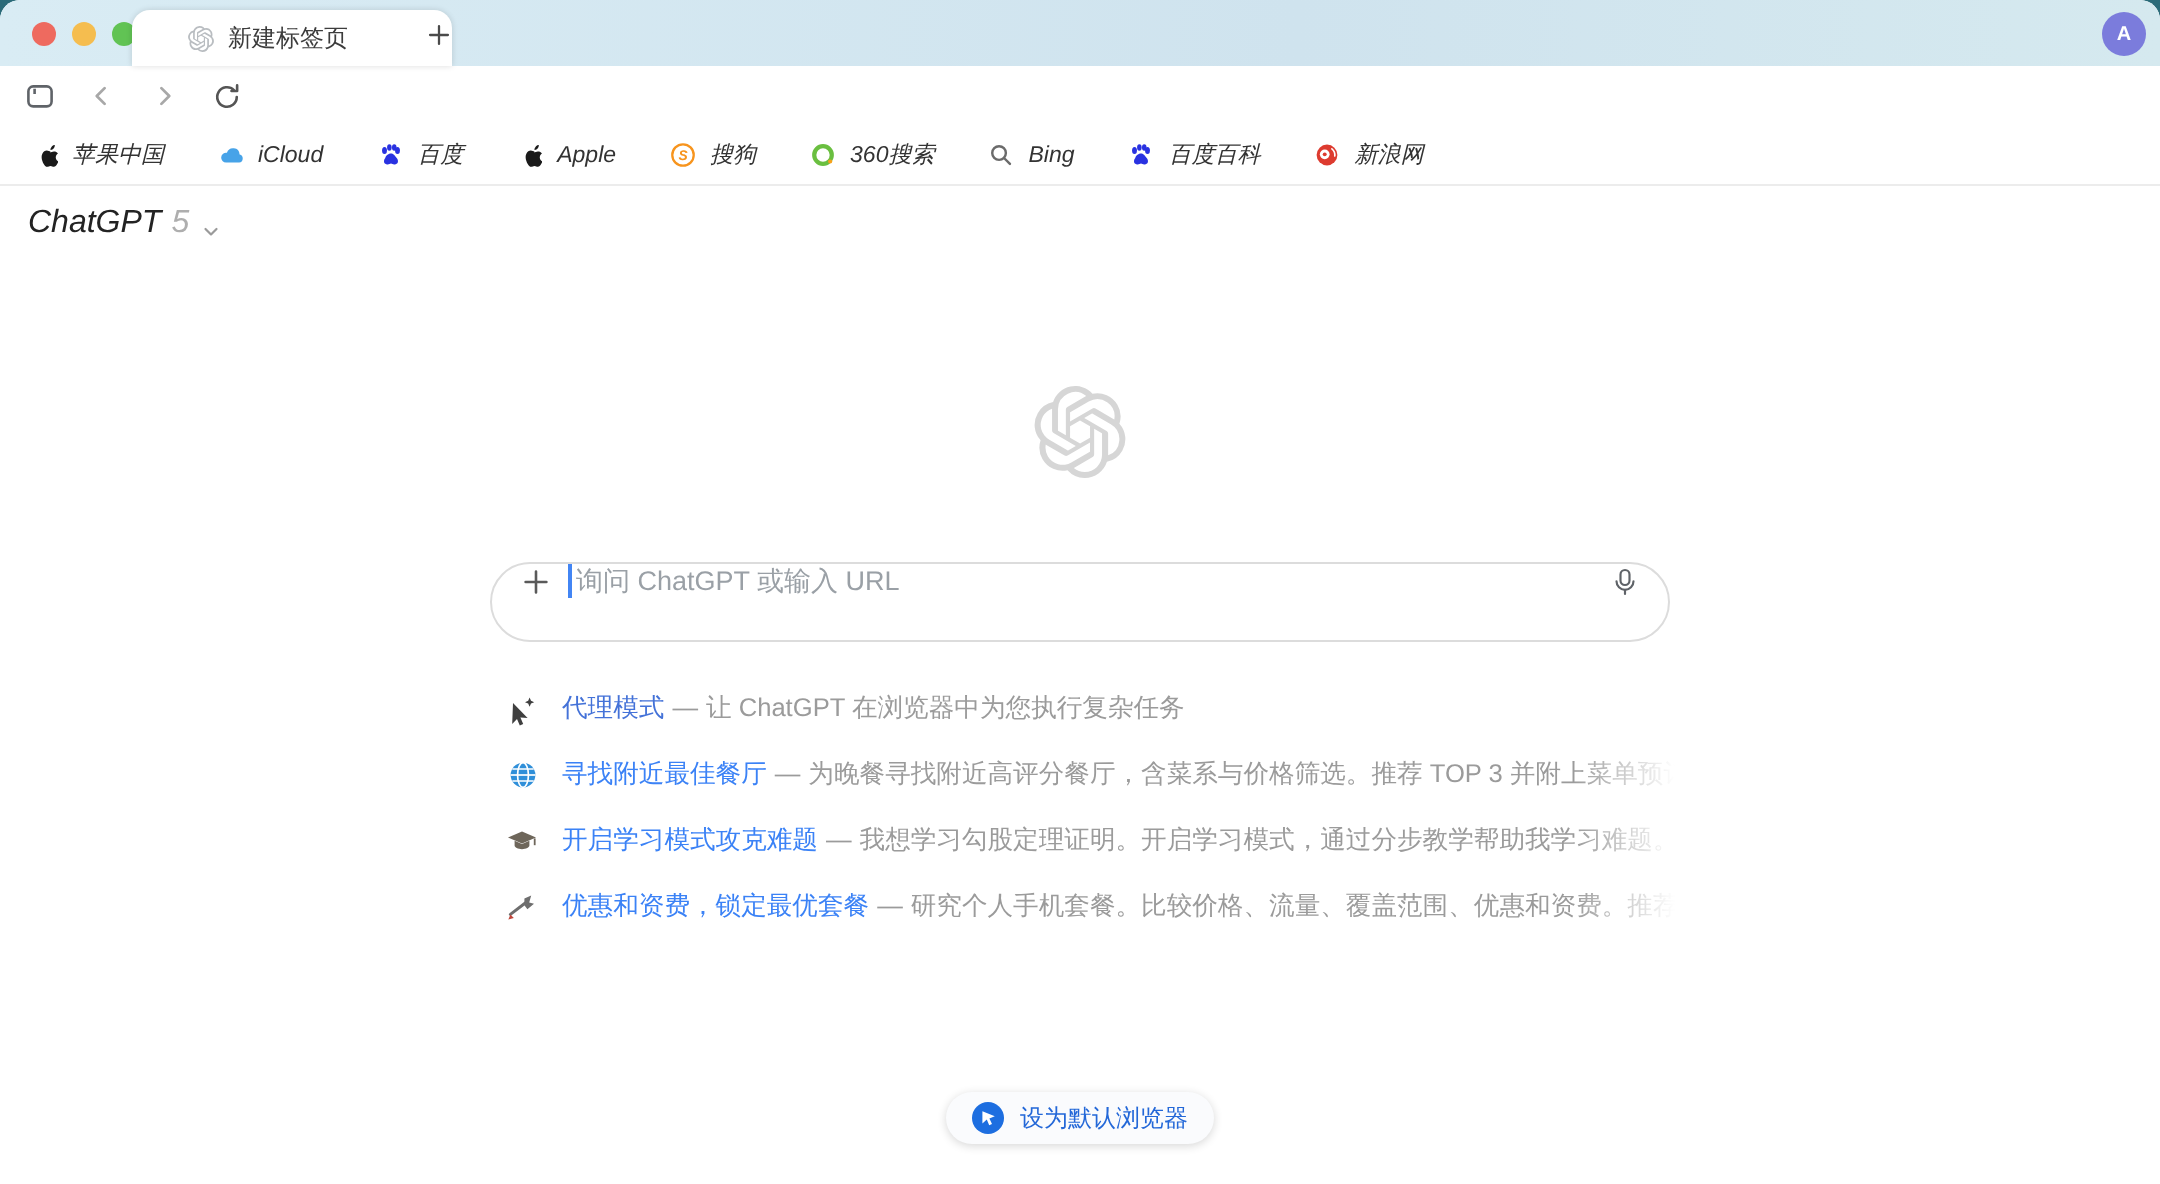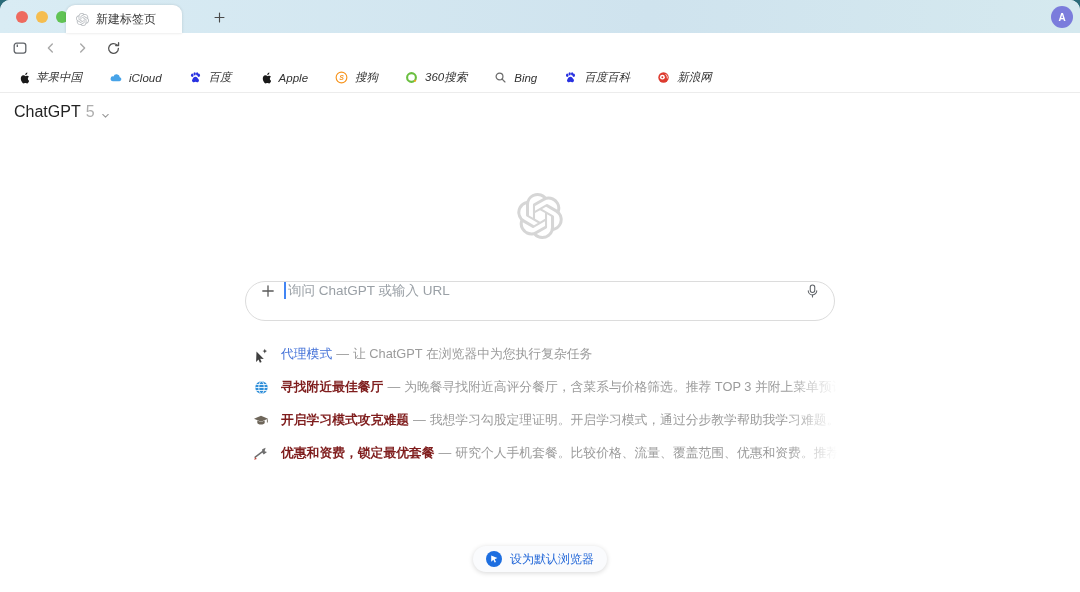--- a/index.html
+++ b/index.html
@@ -6,58 +6,58 @@
   html,body { width:1080px; height:592px; }
   body { background:#2b6b79; font-family:"Liberation Sans", sans-serif; overflow:hidden; }
   .window { position:relative; width:1080px; height:592px; background:#ffffff;
             border-radius:10px 10px 0 0; overflow:hidden; }
 
   
   .titlebar { position:relative; height:33px; background:linear-gradient(90deg,#d9ecf4 0%, #cfe3ee 60%, #d5e9ef 100%); }
   .traffic { position:absolute; top:11px; left:16px; display:flex; gap:8px; }
   .light { width:12px; height:12px; border-radius:50%; }
   .light.red { background:#ee6a5f; } .light.yellow { background:#f5bd4f; } .light.green { background:#61c354; }
-  .tab { position:absolute; left:66px; top:5px; width:116px; height:28px; background:#ffffff;
-         border-radius:9px 9px 0 0; box-shadow:0 0 3px rgba(0,0,0,.14); display:flex; align-items:center; padding:0 10px; gap:7px; }
+  .tab { position:absolute; left:66px; top:5px; width:160px; height:28px; background:#ffffff;
+         border-radius:9px 9px 0 0; box-shadow:0 0 3px rgba(0,0,0,.14); display:flex; align-items:center; padding:0 28px; gap:7px; }
   .tab-title { font-size:12px; color:#3c3c3c; white-space:nowrap; }
   .newtab-btn { position:absolute; left:210px; top:8px; width:18px; height:18px; display:flex; align-items:center; justify-content:center; }
   .avatar { position:absolute; right:7px; top:6px; width:22px; height:22px; border-radius:50%; background:#7b7cdc;
             color:#fff; font-size:10px; font-weight:bold; display:flex; align-items:center; justify-content:center; }
 
   
   .navbar { height:30px; background:#ffffff; display:flex; align-items:center; padding-left:10px; gap:11px; }
   .nav-btn { width:20px; height:20px; display:flex; align-items:center; justify-content:center; }
 
   
   .bookmarks { height:30px; background:#ffffff; border-bottom:1px solid #ececec; display:flex; align-items:center; padding-left:16px; gap:27px;font-style:italic; }
   .bm { display:flex; align-items:center; gap:7px; cursor:default; }
   .bmi { width:13px; height:13px; display:flex; align-items:center; justify-content:center; }
   .bml { font-size:11.5px; color:#333; white-space:nowrap; }
 
   
   .main { position:relative; height:498px; background:#ffffff; }
-  .model-selector { position:absolute; left:14px; top:10px; display:flex; align-items:flex-end; gap:5px; }
+  .model-selector { position:absolute; left:14px; top:10px; display:flex; align-items:flex-end; gap:5px;font-style:italic; }
   .model-name { font-size:16px; font-weight:500; color:#232323; }
   .model-version { font-size:16px; color:#aeaeae; }
   .logo { position:absolute; left:50%; top:100px; transform:translateX(-50%); }
 
   .omnibox { position:absolute; left:50%; transform:translateX(-50%); top:188px; width:590px; height:40px;
              border:1px solid #dcdcdc; border-radius:21px; background:#fff; display:flex; align-items:flex-start; padding:0 13px; }
   .plus-wrap { width:17px; height:17px; display:flex; align-items:center; justify-content:center; }
   .caret { width:2px; height:17px; background:#4285f4; margin-left:8px; }
   .placeholder { font-size:13.5px; color:#9aa0a6; margin-left:2px; white-space:nowrap; flex:1; }
   .mic-wrap { width:18px; height:18px; display:flex; align-items:center; justify-content:center; }
 
   .suggestions { position:absolute; left:253px; top:245px; width:590px; display:flex; flex-direction:column; }
   .sug-row { height:33px; display:flex; align-items:center; gap:12px; cursor:default; }
   .sug-icon { width:16px; height:16px; flex:0 0 16px; display:flex; align-items:center; justify-content:center; }
   .sug-text { white-space:nowrap; overflow:hidden; font-size:12.8px; width:563px;
               -webkit-mask-image:linear-gradient(90deg,#000 90%,transparent 99%);
               mask-image:linear-gradient(90deg,#000 90%,transparent 99%); }
-  .sug-title { font-weight:bold; color:#7f1d1d; }
+  .sug-title { font-weight:normal; color:#3b82f6; }
   .sug-title.link { color:#4472d8; font-weight:500;margin-top:12px; }
   .sug-dash, .sug-desc { color:#9b9b9b; }
   .sug-dash { margin:0 4px; }
 
   .footer-btn { position:absolute; left:50%; transform:translateX(-50%); bottom:19px; height:26px;
                 display:flex; align-items:center; gap:8px; padding:0 13px; border-radius:14px;
                 background:#fafbfd; box-shadow:0 1px 5px rgba(0,0,0,.16);text-align:right; }
   .footer-label { font-size:12px; color:#2468d8; white-space:nowrap; }
   svg { display:block; }
 </style>

